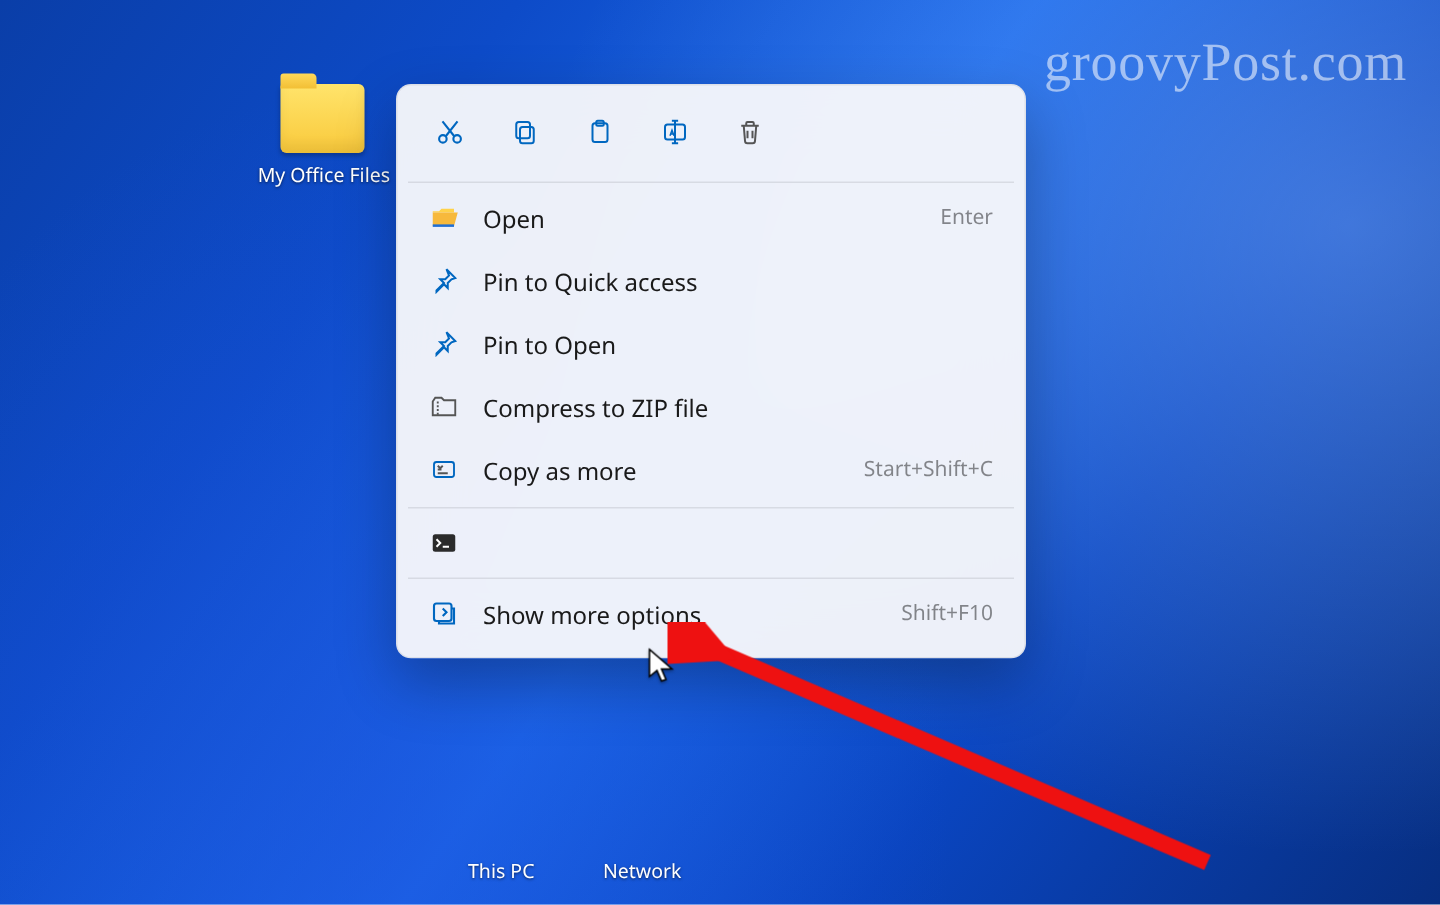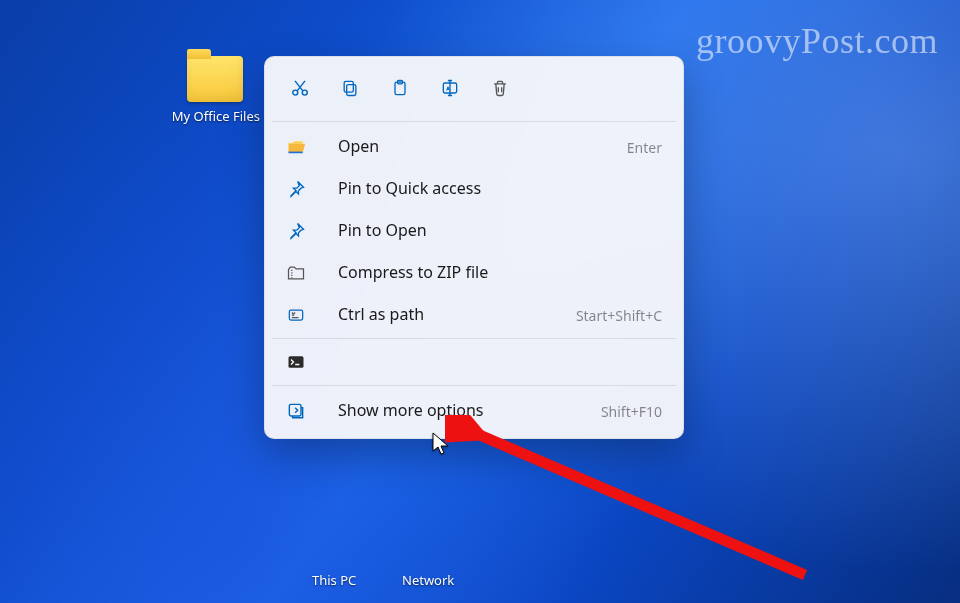--- a/index.html
+++ b/index.html
@@ -39,21 +39,21 @@
       box-shadow:0 16px 40px rgba(0,0,0,.28);
       padding:7px;
       font-size:16px; color:#1a1a1a;
     }
     .quick-row{display:flex;gap:6px;justify-content:flex-start;padding:4px 6px 10px}
     .qbtn{width:44px;height:40px;display:flex;align-items:center;justify-content:center;
       border-radius:5px;}
     .qbtn svg{width:20px;height:20px}
     hr.sep{border:none;border-top:1px solid rgba(0,0,0,.09);margin:3px 0}
     .item{
-      display:flex;align-items:flex-end;gap:32px;
+      display:flex;align-items:flex-start;gap:16px;
       padding:10px 14px;border-radius:5px;position:relative;
     }
     .item.highlight{background:rgba(0,0,0,.06)}
     .item .ico{width:20px;height:20px;flex:0 0 20px;display:flex;align-items:center;justify-content:center}
     .item .ico svg{width:20px;height:20px}
     .item .lbl{flex:1 1 auto}
     .item .accel{color:rgba(0,0,0,.45);font-size:14px}
     
     .cursor{position:absolute;left:432px;top:432px;z-index:5}
     .cursor svg{width:20px;height:26px;filter:drop-shadow(0 1px 1px rgba(0,0,0,.35))}
@@ -156,21 +156,21 @@
   </div>
 
   <div class="item">
     <span class="ico">
       <svg viewBox="0 0 24 24" fill="none" stroke="#0067c0" stroke-width="1.5">
           <rect x="4" y="6" width="16" height="12" rx="2"></rect>
           <path d="M7 12h3M7 15h8" stroke="#555"></path>
           <path d="M7 9l2 2M11 9l-2 2" stroke="#555"></path>
         </svg>
     </span>
-    <span class="lbl">Ctrl as path</span>
+    <span class="lbl">Copy as more</span>
     <span class="accel">Start+Shift+C</span>
   </div>
 
 
   <hr class="sep">
 
   <div class="item">
     <span class="ico">
       <svg viewBox="0 0 24 24">
           <rect x="3" y="5" width="18" height="14" rx="2" fill="#2b2b2b"></rect>

